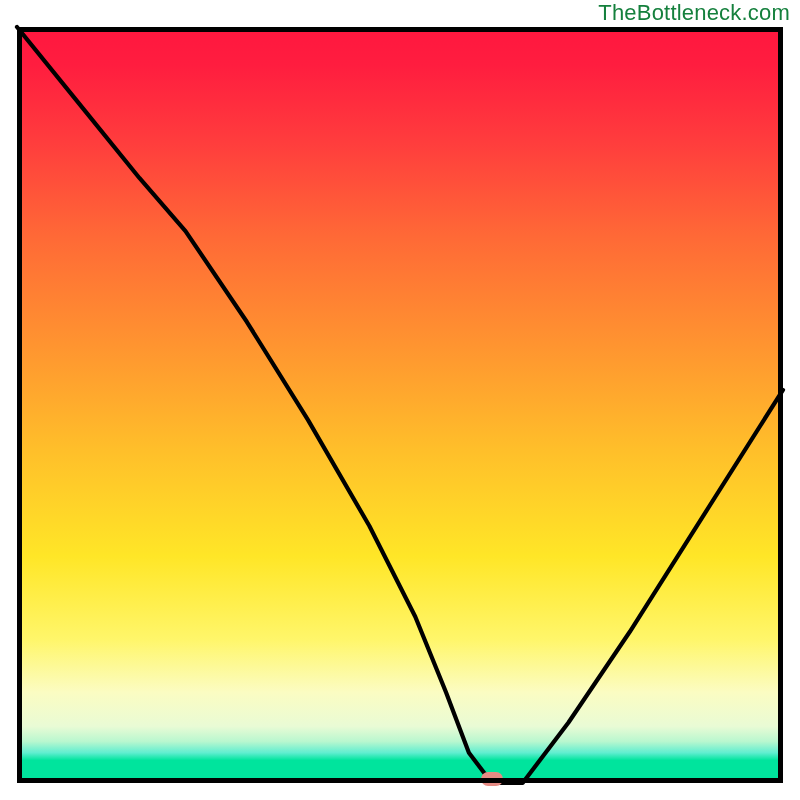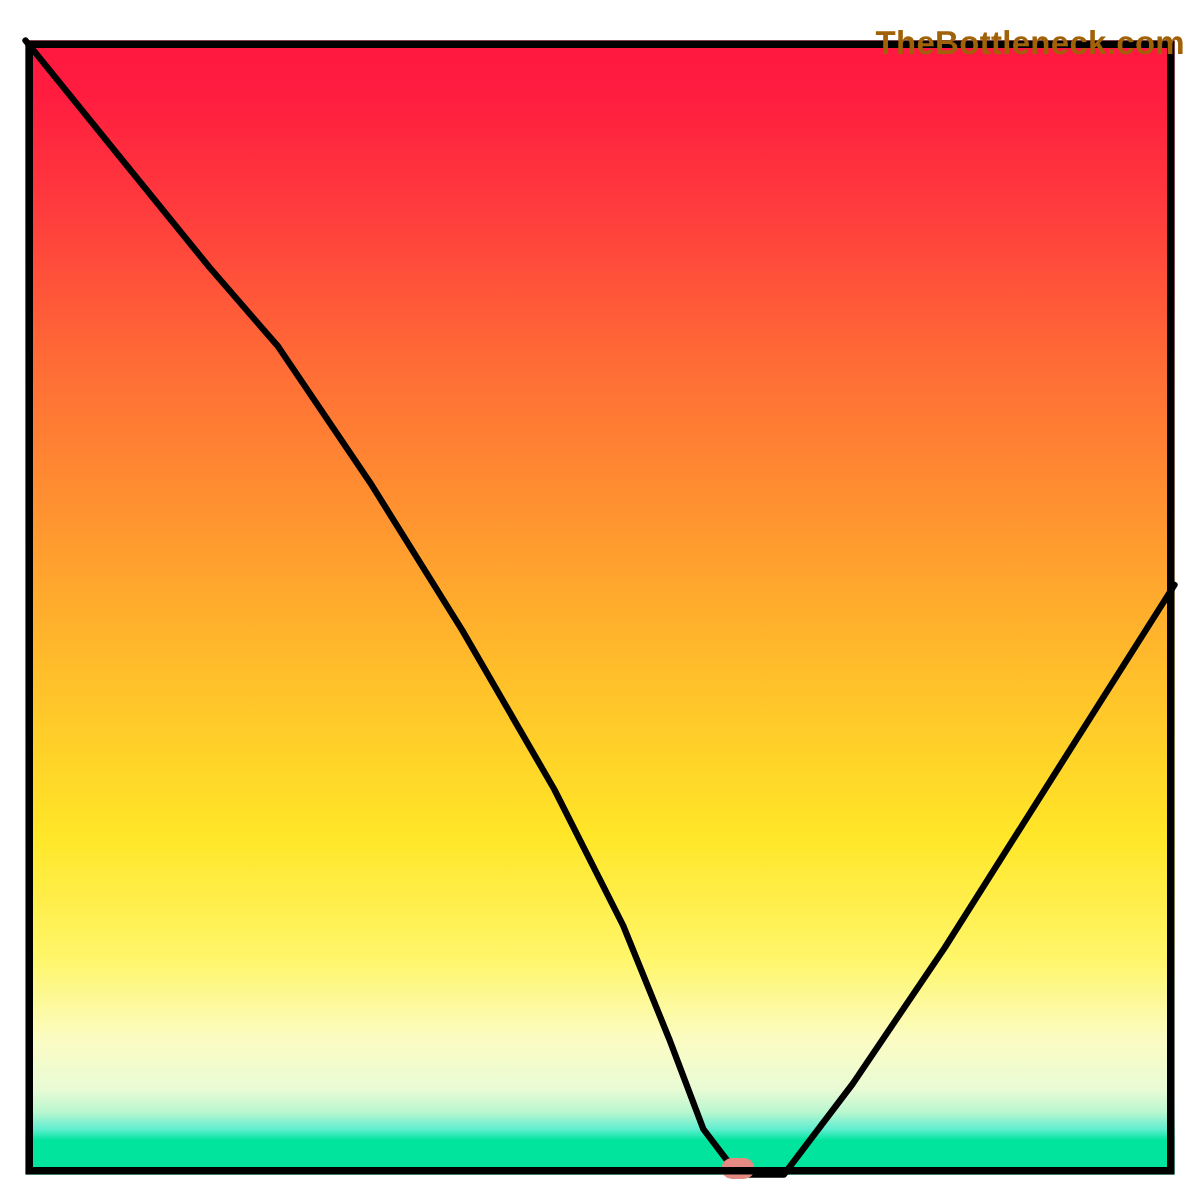--- a/index.html
+++ b/index.html
@@ -10,25 +10,25 @@
     background: #ffffff;
     font-family: Arial, Helvetica, sans-serif;
   }
   .container {
     position: relative;
     width: 800px;
     height: 800px;
   }
   .watermark {
     position: absolute;
-    top: 16px;
+    top: 0;
     right: 10px;
-    color: #a16207;
+    color: #15803d;
     font-size: 22px;
-    font-weight: 700;
+    font-weight: 400;
     letter-spacing: 0.2px;
     z-index: 5;
   }
   .plot {
     position: absolute;
     left: 17px;
     top: 27px;
     width: 766px;
     height: 756px;
     background: #ffffff;

